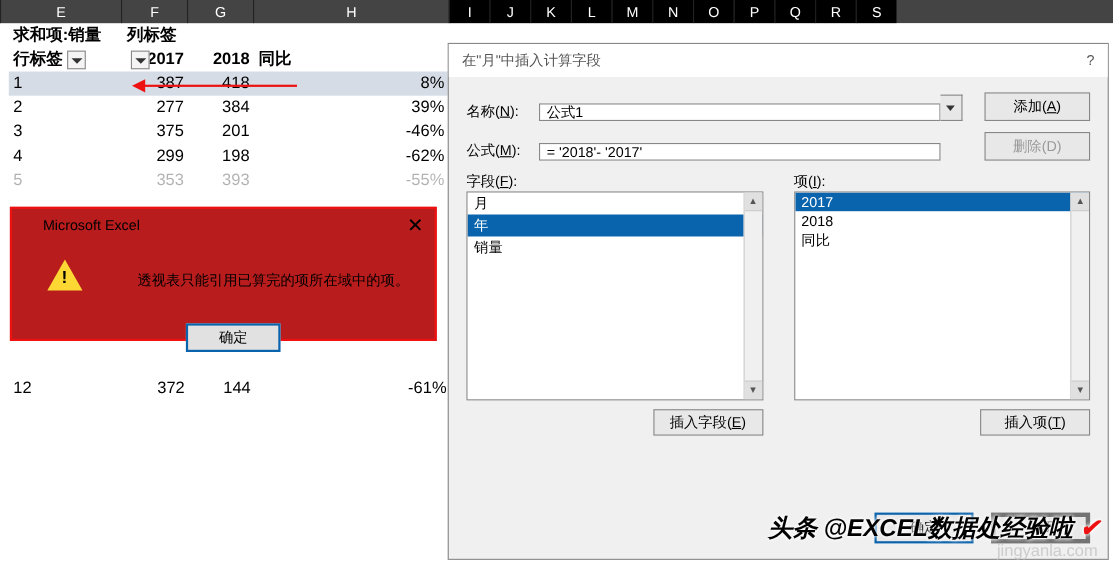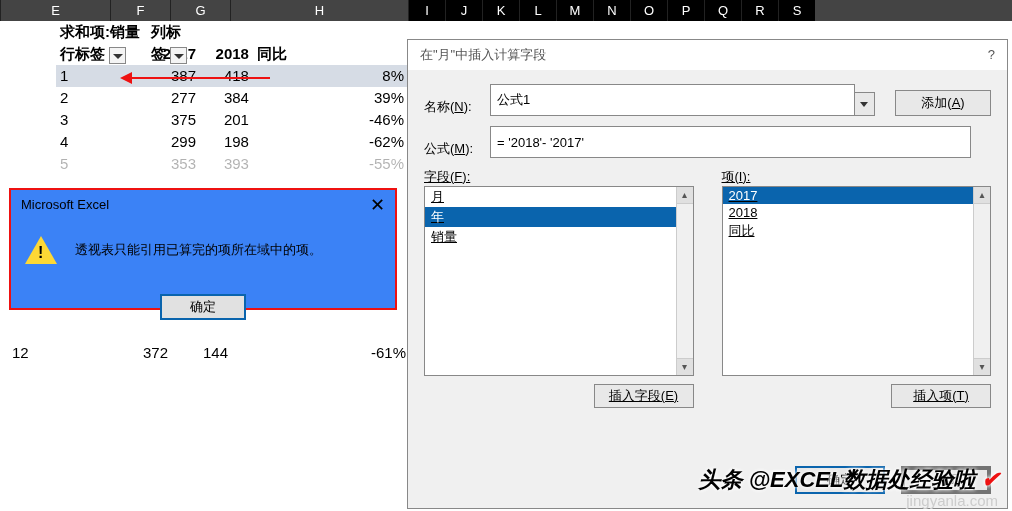--- a/index.html
+++ b/index.html
@@ -8,57 +8,57 @@
   
   .col-headers { display: flex; height: 21px; background: #444; color: #fff; font-size: 13px; position: absolute; top: 0; left: 0; right: 0; }
   .col-headers .ch { flex: 0 0 auto; text-align: center; border-left: 1px solid #222; line-height: 21px; }
   .col-headers .dark  { background: #444; }
   .col-headers .light { background: #000; }
   .col-E{width:110px} .col-F{width:60px} .col-G{width:60px} .col-H{width:178px}
   .col-std{width:37px}
 
   
   .sheet { position: absolute; top: 21px; left: 8px; width: 400px; font-size: 15px; }
-  .ptrow { display: flex; height: 22px; line-height: 22px; margin-left: 48px; }
+  .ptrow { display: flex; height: 22px; line-height: 22px; }
   .ptrow .c { border: none; padding: 0 4px; text-align: right; }
   .c-lab { width: 104px; text-align: left !important; }
   .c-f { width: 60px; }
   .c-g { width: 60px; }
   .c-h { width: 178px; }
   .bold { font-weight: 700; }
   .dd-btn { display:inline-block; width:17px; height:17px; border:1px solid #888; background:#f4f4f4; vertical-align:middle; margin-left:4px; position:relative;}
   .dd-btn::after{content:"";position:absolute;left:3px;top:6px;border-left:5px solid transparent;border-right:5px solid transparent;border-top:5px solid #333;}
 
   .sel-row { background: #d6dce5; }
   .red-box { border: 2px solid #e11; }
 
   .arrow { position:absolute; height:2px; background:#e11; }
   .arrow::before{content:"";position:absolute;left:-10px;top:-5px;border-right:12px solid #e11;border-top:6px solid transparent;border-bottom:6px solid transparent;}
 
   
-  .msgbox { position:absolute; left:9px; top:188px; width:388px; height:122px; border:2px solid #e11; background:#3b82f6; }
+  .msgbox { position:absolute; left:9px; top:188px; width:388px; height:122px; border:2px solid #e11; background:#b91c1c;padding-left:18px; }
   .msgbox .titlebar{height:30px;line-height:30px;padding:0 10px;font-size:13px;display:flex;justify-content:space-between;align-items:center;}
-  .msgbox .body{padding:16px 14px;display:flex;align-items:center;font-size:13px;}
+  .msgbox .body{padding:16px 14px;display:flex;align-items:flex-end;font-size:13px;gap:32px;}
   .warn-icon{width:0;height:0;border-left:16px solid transparent;border-right:16px solid transparent;border-bottom:28px solid #fdd835;position:relative;margin-right:18px;}
   .warn-icon::after{content:"!";position:absolute;left:-3px;top:8px;font-weight:bold;font-size:16px;color:#000;}
   .msgbox .btns{text-align:center;margin-top:14px;}
   .ok-btn{width:86px;height:26px;border:2px solid #0a64ad;background:#e1e1e1;font-size:13px;}
 
   
   .dlg{position:absolute;left:407px;top:39px;width:601px;height:470px;border:1px solid #888;background:#f0f0f0;font-size:13px;}
   .dlg .titlebar{background:#fff;height:30px;line-height:30px;padding:0 12px;color:#555;display:flex;justify-content:space-between;}
   .dlg .content{padding:14px 16px;}
   .frow{display:flex;align-items:flex-end;margin-bottom:10px;}
   .flabel{width:66px;}
-  .finput{flex:1;height:32px;border:1px solid #888;background:#fff;padding:0 6px;font-size:13px;}
+  .finput{flex:1;height:16px;border:1px solid #888;background:#fff;padding:0 6px;font-size:13px;}
   .combo-btn{width:20px;height:24px;border:1px solid #888;border-left:none;background:#e8e8e8;position:relative;}
   .combo-btn::after{content:"";position:absolute;left:5px;top:9px;border-left:4px solid transparent;border-right:4px solid transparent;border-top:5px solid #333;}
   .side-btn{width:96px;height:26px;margin-left:20px;border:1px solid #888;background:#e8e8e8;font-size:13px;}
   .side-btn.disabled{color:#9a9a9a;}
-  .cols{display:flex;gap:28px;margin-top:10px;text-decoration:underline;}
+  .cols{display:flex;gap:28px;margin-top:10px;}
   .col{flex:1;display:flex;flex-direction:column;}
   .listbox{border:1px solid #888;background:#fff;height:190px;overflow:auto;position:relative;}
   .listbox .scroll-gutter{position:absolute;right:0;top:0;bottom:0;width:17px;background:#f0f0f0;border-left:1px solid #ccc;}
   .listbox .scroll-gutter .ar{height:17px;background:#e0e0e0;border-bottom:1px solid #ccc; text-align:center;font-size:10px;line-height:16px;color:#555;}
   .listbox .scroll-gutter .ar.dn{position:absolute;bottom:0;border-top:1px solid #ccc;border-bottom:none;width:100%;}
   .li{padding:1px 6px;}
   .li.sel{background:#0a64ad;color:#fff;}
   .below-btn{width:100px;height:24px;align-self:flex-end;margin-top:8px;border:1px solid #888;background:#e8e8e8;font-size:13px;}
   .dlg-footer{position:absolute;bottom:14px;right:16px;display:flex;gap:16px;}
   .dlg-footer button{width:90px;height:28px;border:4px solid #737373;background:#e8e8e8;font-size:13px;}
@@ -173,20 +173,21 @@
   <div class="content">
     <div class="frow">
       <div class="flabel"><span>名称(</span><span class="underline">N</span><span>):</span></div>
       <input class="finput" value="公式1" style="">
       <div class="combo-btn"></div>
       <button class="side-btn"><span>添加(</span><span class="underline">A</span><span>)</span></button>
     </div>
     <div class="frow">
       <div class="flabel"><span>公式(</span><span class="underline">M</span><span>):</span></div>
       <input class="finput" style="margin-right: 20px;" value="= '2018'- '2017'">
+      <button class="side-btn disabled"><span>删除(</span><span>D</span><span>)</span></button>
     </div>
 
     <div class="cols">
       <div class="col">
         <div><span>字段(</span><span class="underline">F</span><span>):</span></div>
         <div class="listbox">
           <div class="li">月</div>
           <div class="li sel">年</div>
           <div class="li">销量</div>
           <div class="scroll-gutter">

